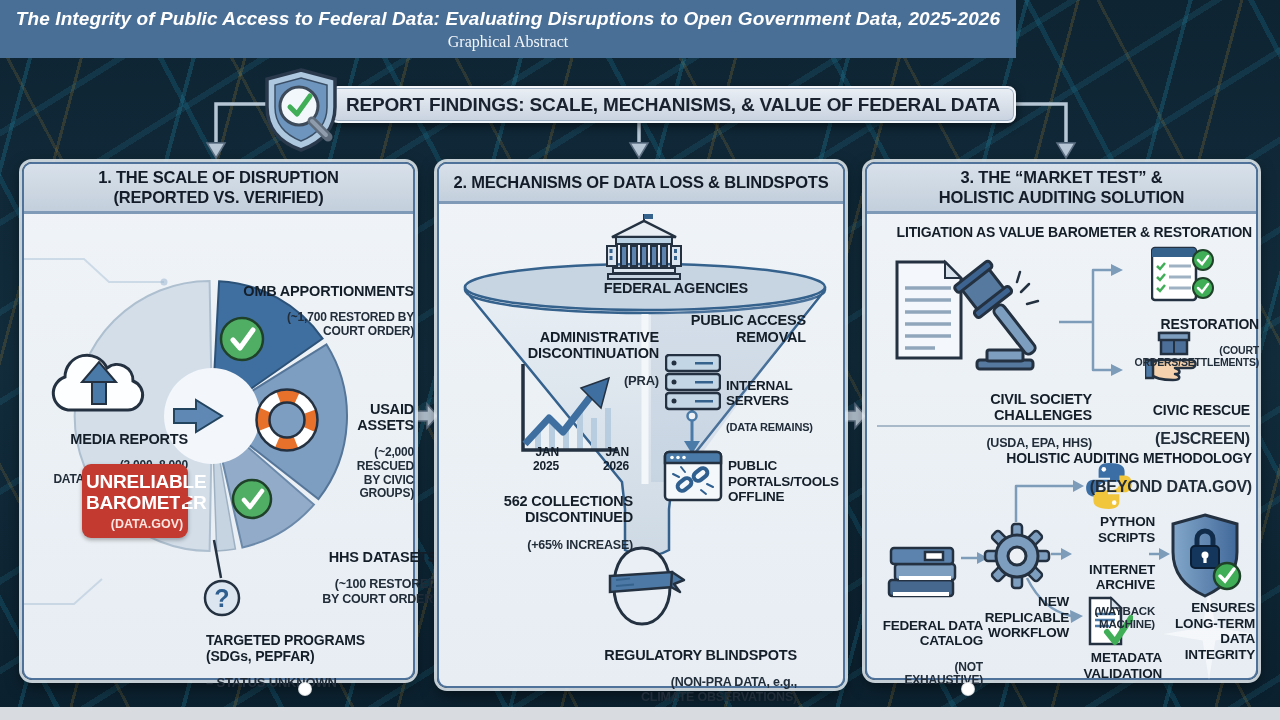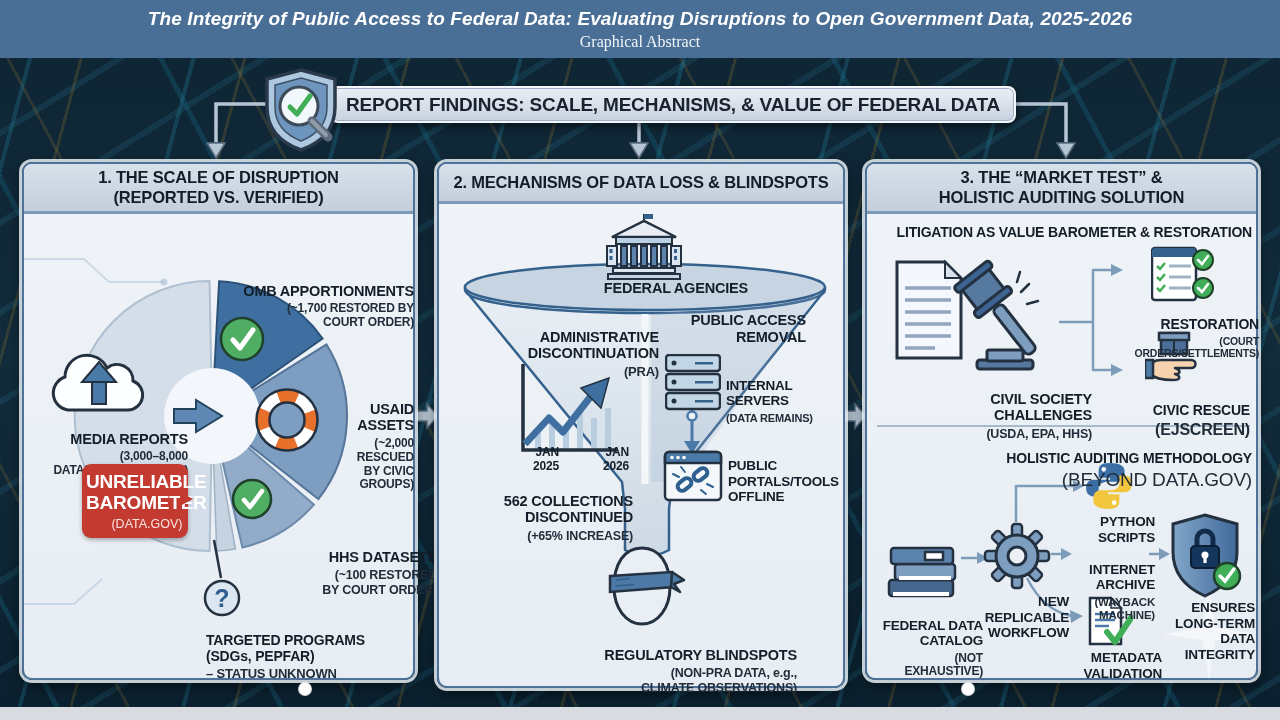--- a/index.html
+++ b/index.html
@@ -8,21 +8,21 @@
     position:relative; width:1280px; height:720px; overflow:hidden;
     font-family:"Liberation Sans","DejaVu Sans",sans-serif;
     background:
       repeating-linear-gradient(105deg, transparent 0 42px, rgba(34,134,164,.28) 42px 46px, transparent 46px 92px, rgba(186,138,44,.20) 92px 95px, transparent 95px 158px),
       repeating-linear-gradient(62deg, transparent 0 54px, rgba(23,108,138,.30) 54px 59px, transparent 59px 118px, rgba(200,150,52,.16) 118px 121px, transparent 121px 198px),
       repeating-linear-gradient(148deg, transparent 0 34px, rgba(46,156,188,.14) 34px 40px, transparent 40px 76px),
       linear-gradient(180deg,#0e2433,#122c3c 50%,#0b202e);
   }
   .abs { position:absolute; }
   
-  #top-header { left:0; top:0; width:1280px; height:58px; background:#4a6f96; z-index:6;
+  #top-header { left:0; top:0; width:1016px; height:58px; background:#4a6f96; z-index:6;
     display:flex; flex-direction:column; align-items:center; justify-content:center; }
   #top-title { color:#fff; font-size:19px; font-weight:700; font-style:italic; letter-spacing:.1px; }
   #top-sub   { color:#f2f6fa; font-size:16px; font-weight:400; margin-top:3px;font-family:Liberation Serif, serif; }
   
   #banner { left:330px; top:86px; width:686px; height:37px; z-index:5;
     background:linear-gradient(#eaeff5,#c8d2df); border:2px solid #f2f6fa; border-radius:8px;
     box-shadow:0 3px 8px rgba(0,0,0,.55), inset 0 0 0 1px #9db0c4;
     display:flex; align-items:center; justify-content:center;
     font-weight:700; font-size:19px; letter-spacing:-.2px; color:#19222e; }
   #banner-shield { left:254px; top:66px; z-index:6; }
@@ -35,29 +35,29 @@
     border-radius:8px 8px 0 0; font-weight:700; color:#131c28; letter-spacing:-.2px;
     white-space:pre-line; line-height:1.18; font-size:16.5px; z-index:2; }
   #panel1 { left:22px;  top:162px; width:393px; height:518px;padding-left:20px; }
   #panel2 { left:437px; top:162px; width:408px; height:526px; }
   #panel3 { left:865px; top:162px; width:393px; height:518px; }
   #panel1 .panel-head, #panel3 .panel-head { height:50px; }
   #panel2 .panel-head { height:40px; }
   .layer { position:absolute; left:0; top:0; z-index:1; }
   .t { position:absolute; white-space:pre-line; font-weight:700; color:#141e29;
        line-height:1.15; letter-spacing:-.2px; text-align:right; z-index:3; }
-  .st { display:block; white-space:pre-line; font-weight:700; color:#222d3a; margin-top:3px; }
+  .st { display:block; white-space:pre-line; font-weight:700; color:#222d3a; margin-top:12px; }
   .left-al { text-align:left; }
   .icon { position:absolute; z-index:2; }
   
   #barometer-bubble { position:absolute; left:58px; top:300px; width:106px; padding:7px 4px 6px;
      background:#c23a30; border-radius:9px; z-index:3; text-align:center;
      box-shadow:0 2px 4px rgba(0,0,0,.3); }
   #barometer-bubble .bl { color:#fff; font-weight:700; font-size:19px; line-height:1.12; white-space:pre-line; letter-spacing:-.2px;}
-  #barometer-bubble .bs { color:#fbe4df; font-weight:400; font-size:12.5px; margin-top:1px; white-space:pre-line;margin-left:24px;}
+  #barometer-bubble .bs { color:#fbe4df; font-weight:700; font-size:12.5px; margin-top:1px; white-space:pre-line;margin-left:24px;}
   #barometer-bubble::after { content:""; position:absolute; right:-12px; top:38%;
      border:7px solid transparent; border-left:13px solid #c23a30; }
   
   .dot { position:absolute; width:14px; height:14px; border-radius:50%;
      background:radial-gradient(circle,#ffffff 55%,rgba(255,255,255,.25)); z-index:5; }
   #bottom-strip { left:0; top:707px; width:1280px; height:13px; background:#d8dce1; z-index:7; }
   #sparkle { position:absolute; left:296px; top:424px; width:92px; height:92px; z-index:1; opacity:.55;
      background:#fff; clip-path:polygon(50% 0,57% 43%,100% 50%,57% 57%,50% 100%,43% 57%,0 50%,43% 43%); }
 </style>
 </head>
@@ -478,21 +478,21 @@
     <div class="t" style="left:226px;top:136px;width:166px;font-size:14px">
       <span>RESTORATION</span>
       <span class="st" style="font-size:10.5px">(COURT ORDERS/SETTLEMENTS)</span>
     </div>
     <div class="t" style="left:238px;top:222px;width:145px;font-size:14px">
       <span>CIVIC RESCUE</span>
       <span class="st" style="font-size:16px;font-weight:600">(EJSCREEN)</span>
     </div>
     <div class="t" style="left:8px;top:270px;width:377px;font-size:14px">
       <span>HOLISTIC AUDITING METHODOLOGY</span>
-      <span class="st" style="font-size:19px;font-weight:400">(BEYOND DATA.GOV)</span>
+      <span class="st" style="font-size:16px;font-weight:700">(BEYOND DATA.GOV)</span>
     </div>
     <div class="t" style="left:4px;top:438px;width:112px;font-size:13.5px">
       <span>FEDERAL DATA
 CATALOG</span>
       <span class="st" style="font-size:12px">(NOT
 EXHAUSTIVE)</span>
     </div>
     <div class="t" style="left:98px;top:430px;width:104px;font-size:13.5px">NEW
 REPLICABLE
 WORKFLOW</div>

